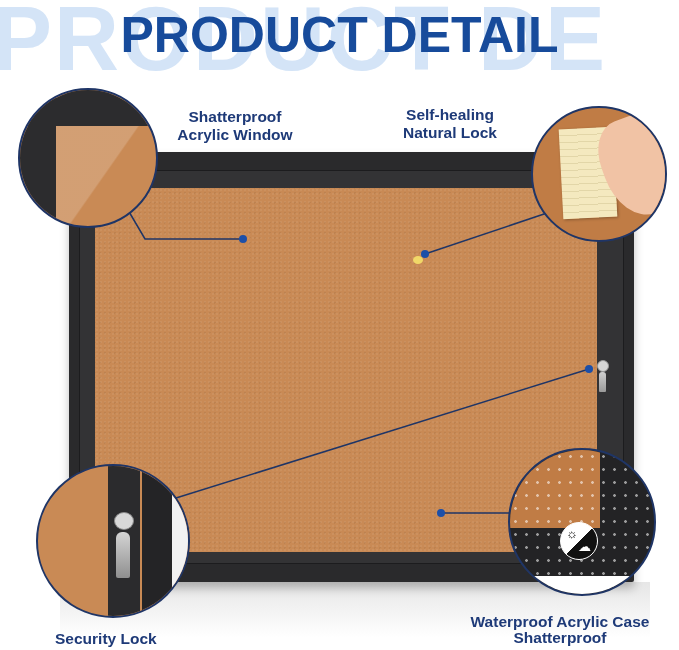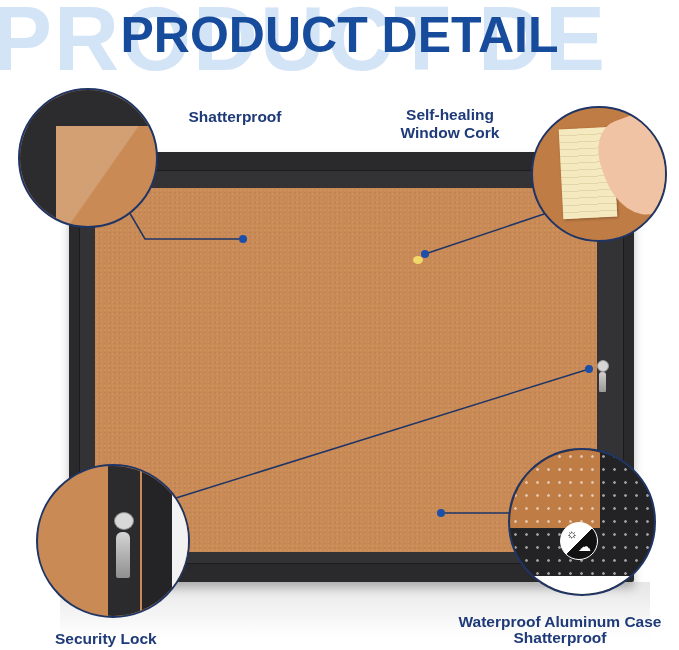--- a/index.html
+++ b/index.html
@@ -100,24 +100,25 @@
   <div class="white4"></div>
   <div class="drops"></div>
   <div class="wx">
     <span class="sun">☼</span>
     <span class="cloud">☁</span>
   </div>
 </div>
 
 <div class="label lbl1">
   <div>Shatterproof</div>
+  <div>Acrylic Window</div>
 </div>
 <div class="label lbl2">
   <div>Self-healing</div>
-  <div>Window Cork</div>
+  <div>Natural Lock</div>
 </div>
 <div class="label lbl3">
   <div>Security Lock</div>
 </div>
 <div class="label lbl4">
-  <div>Waterproof Aluminum Case</div>
+  <div>Waterproof Acrylic Case</div>
   <div>Shatterproof</div>
 </div>
 
 </body></html>

